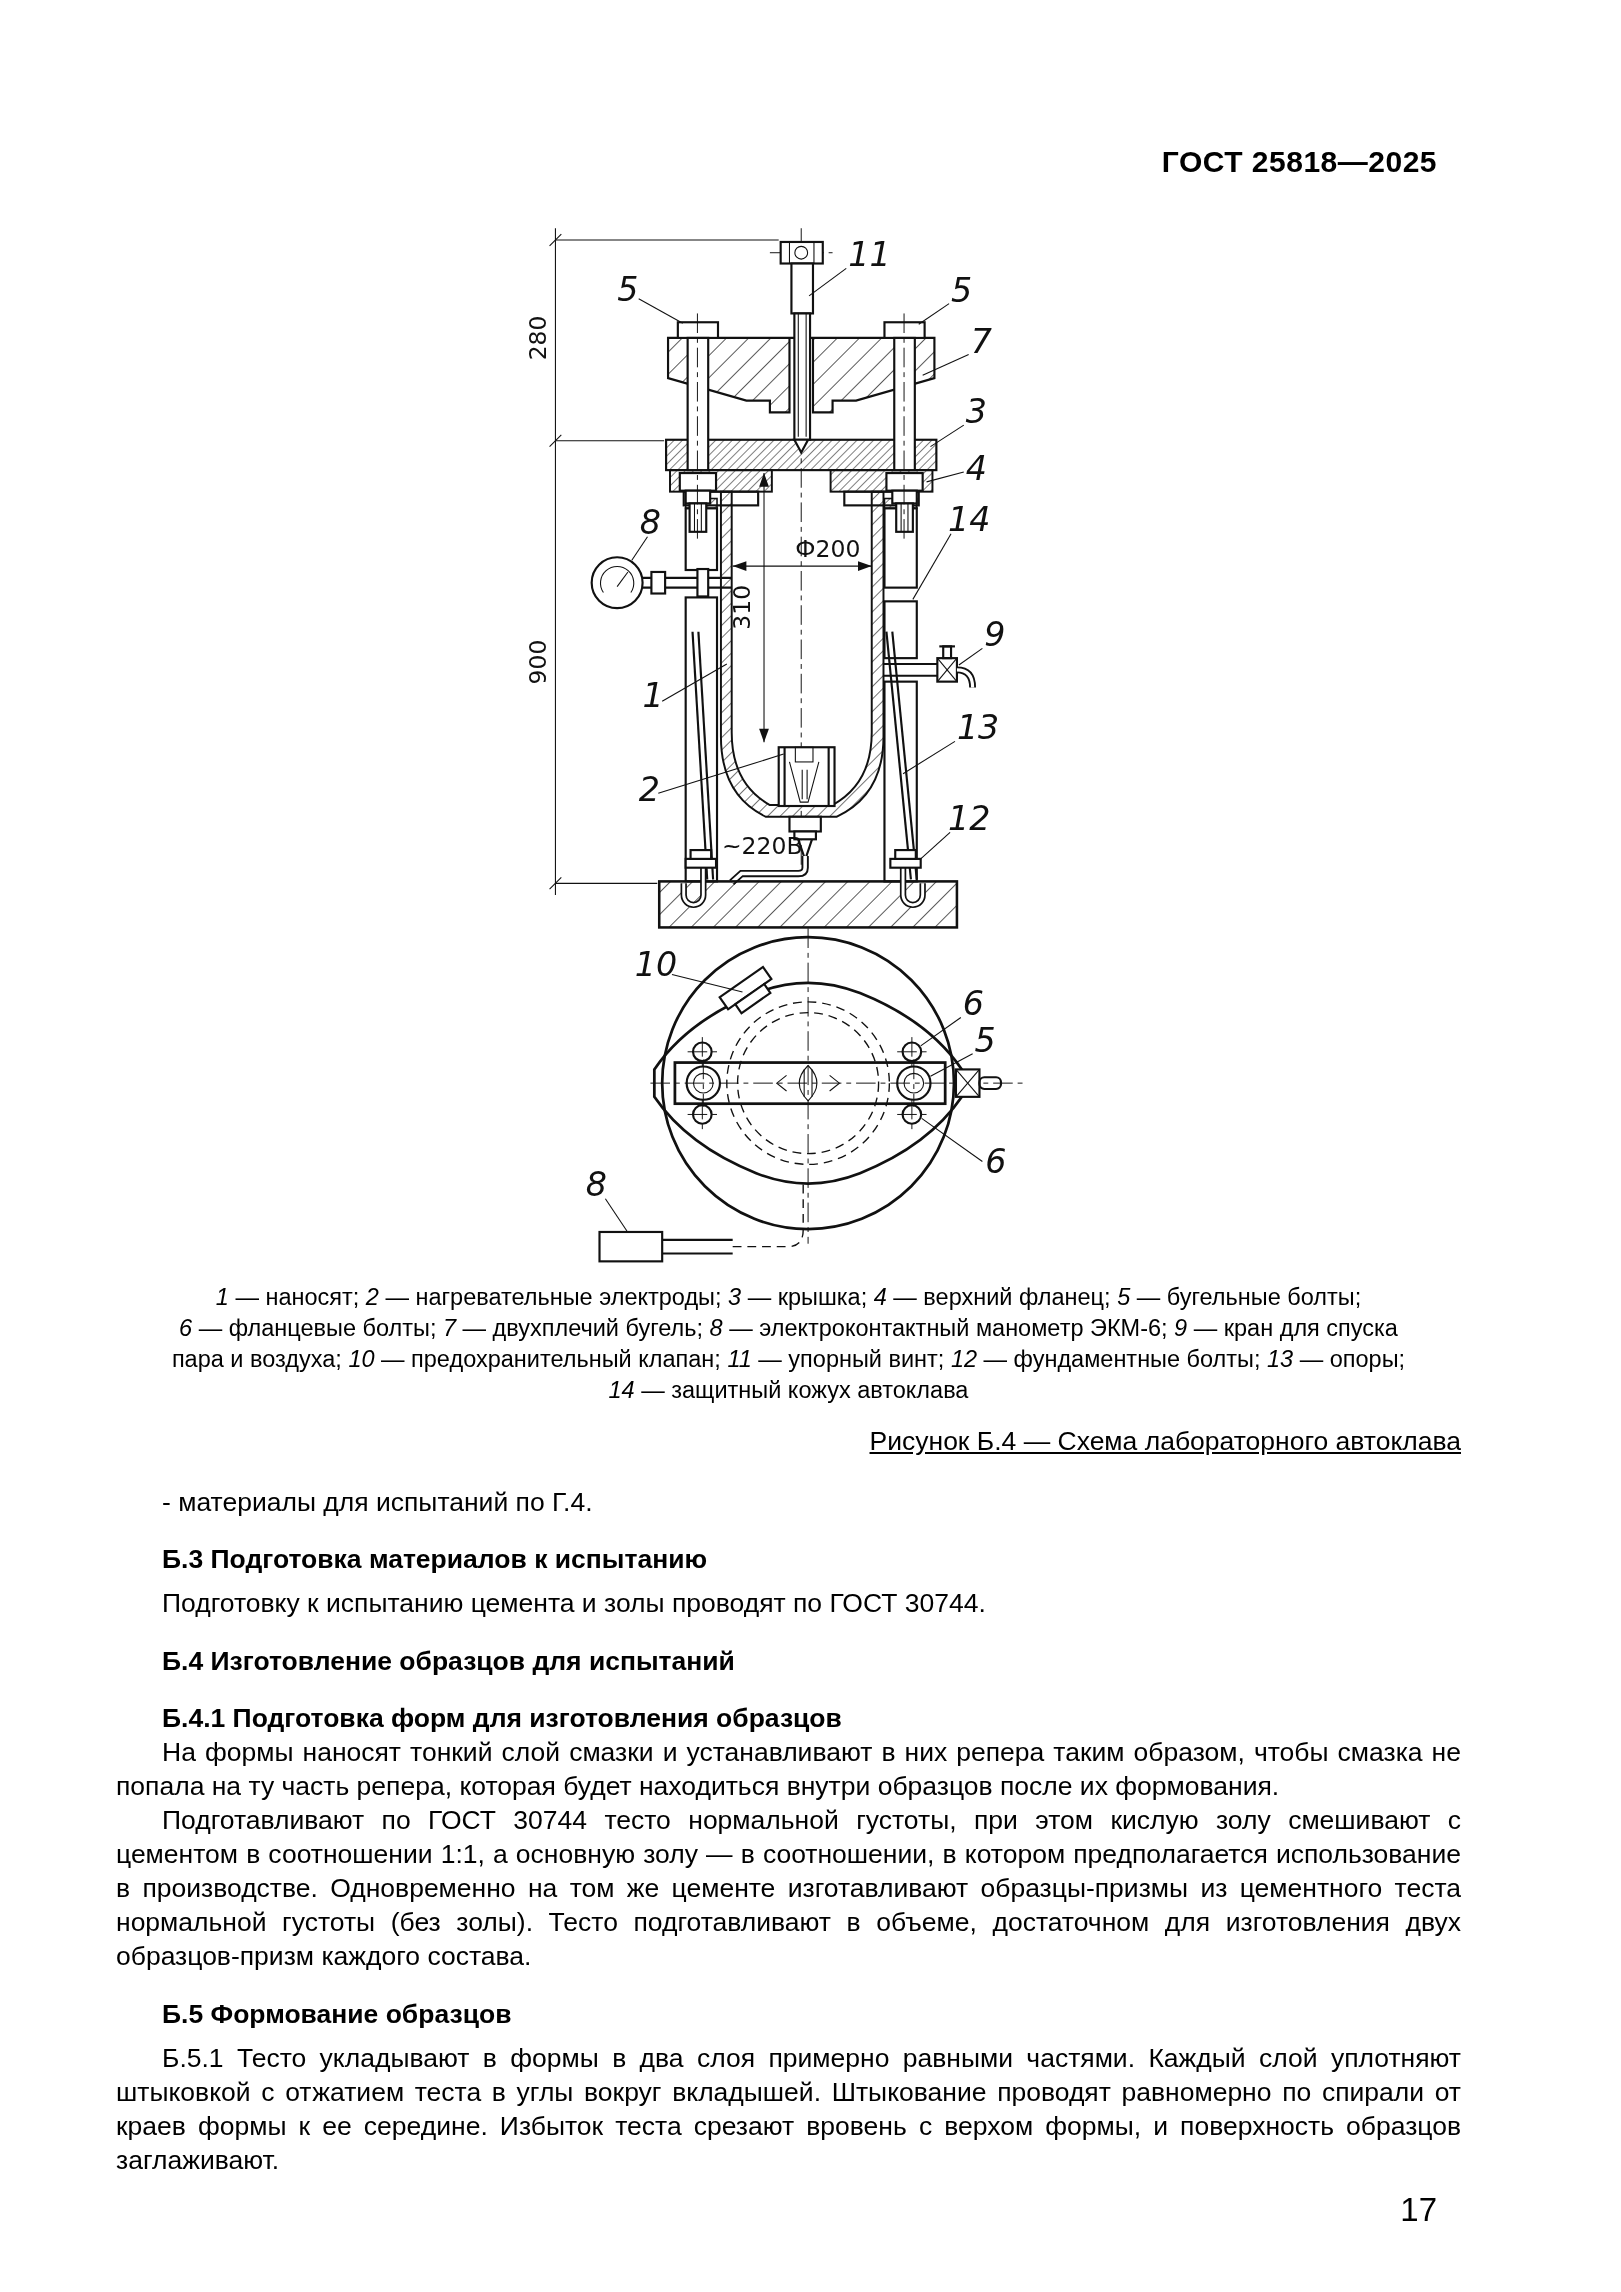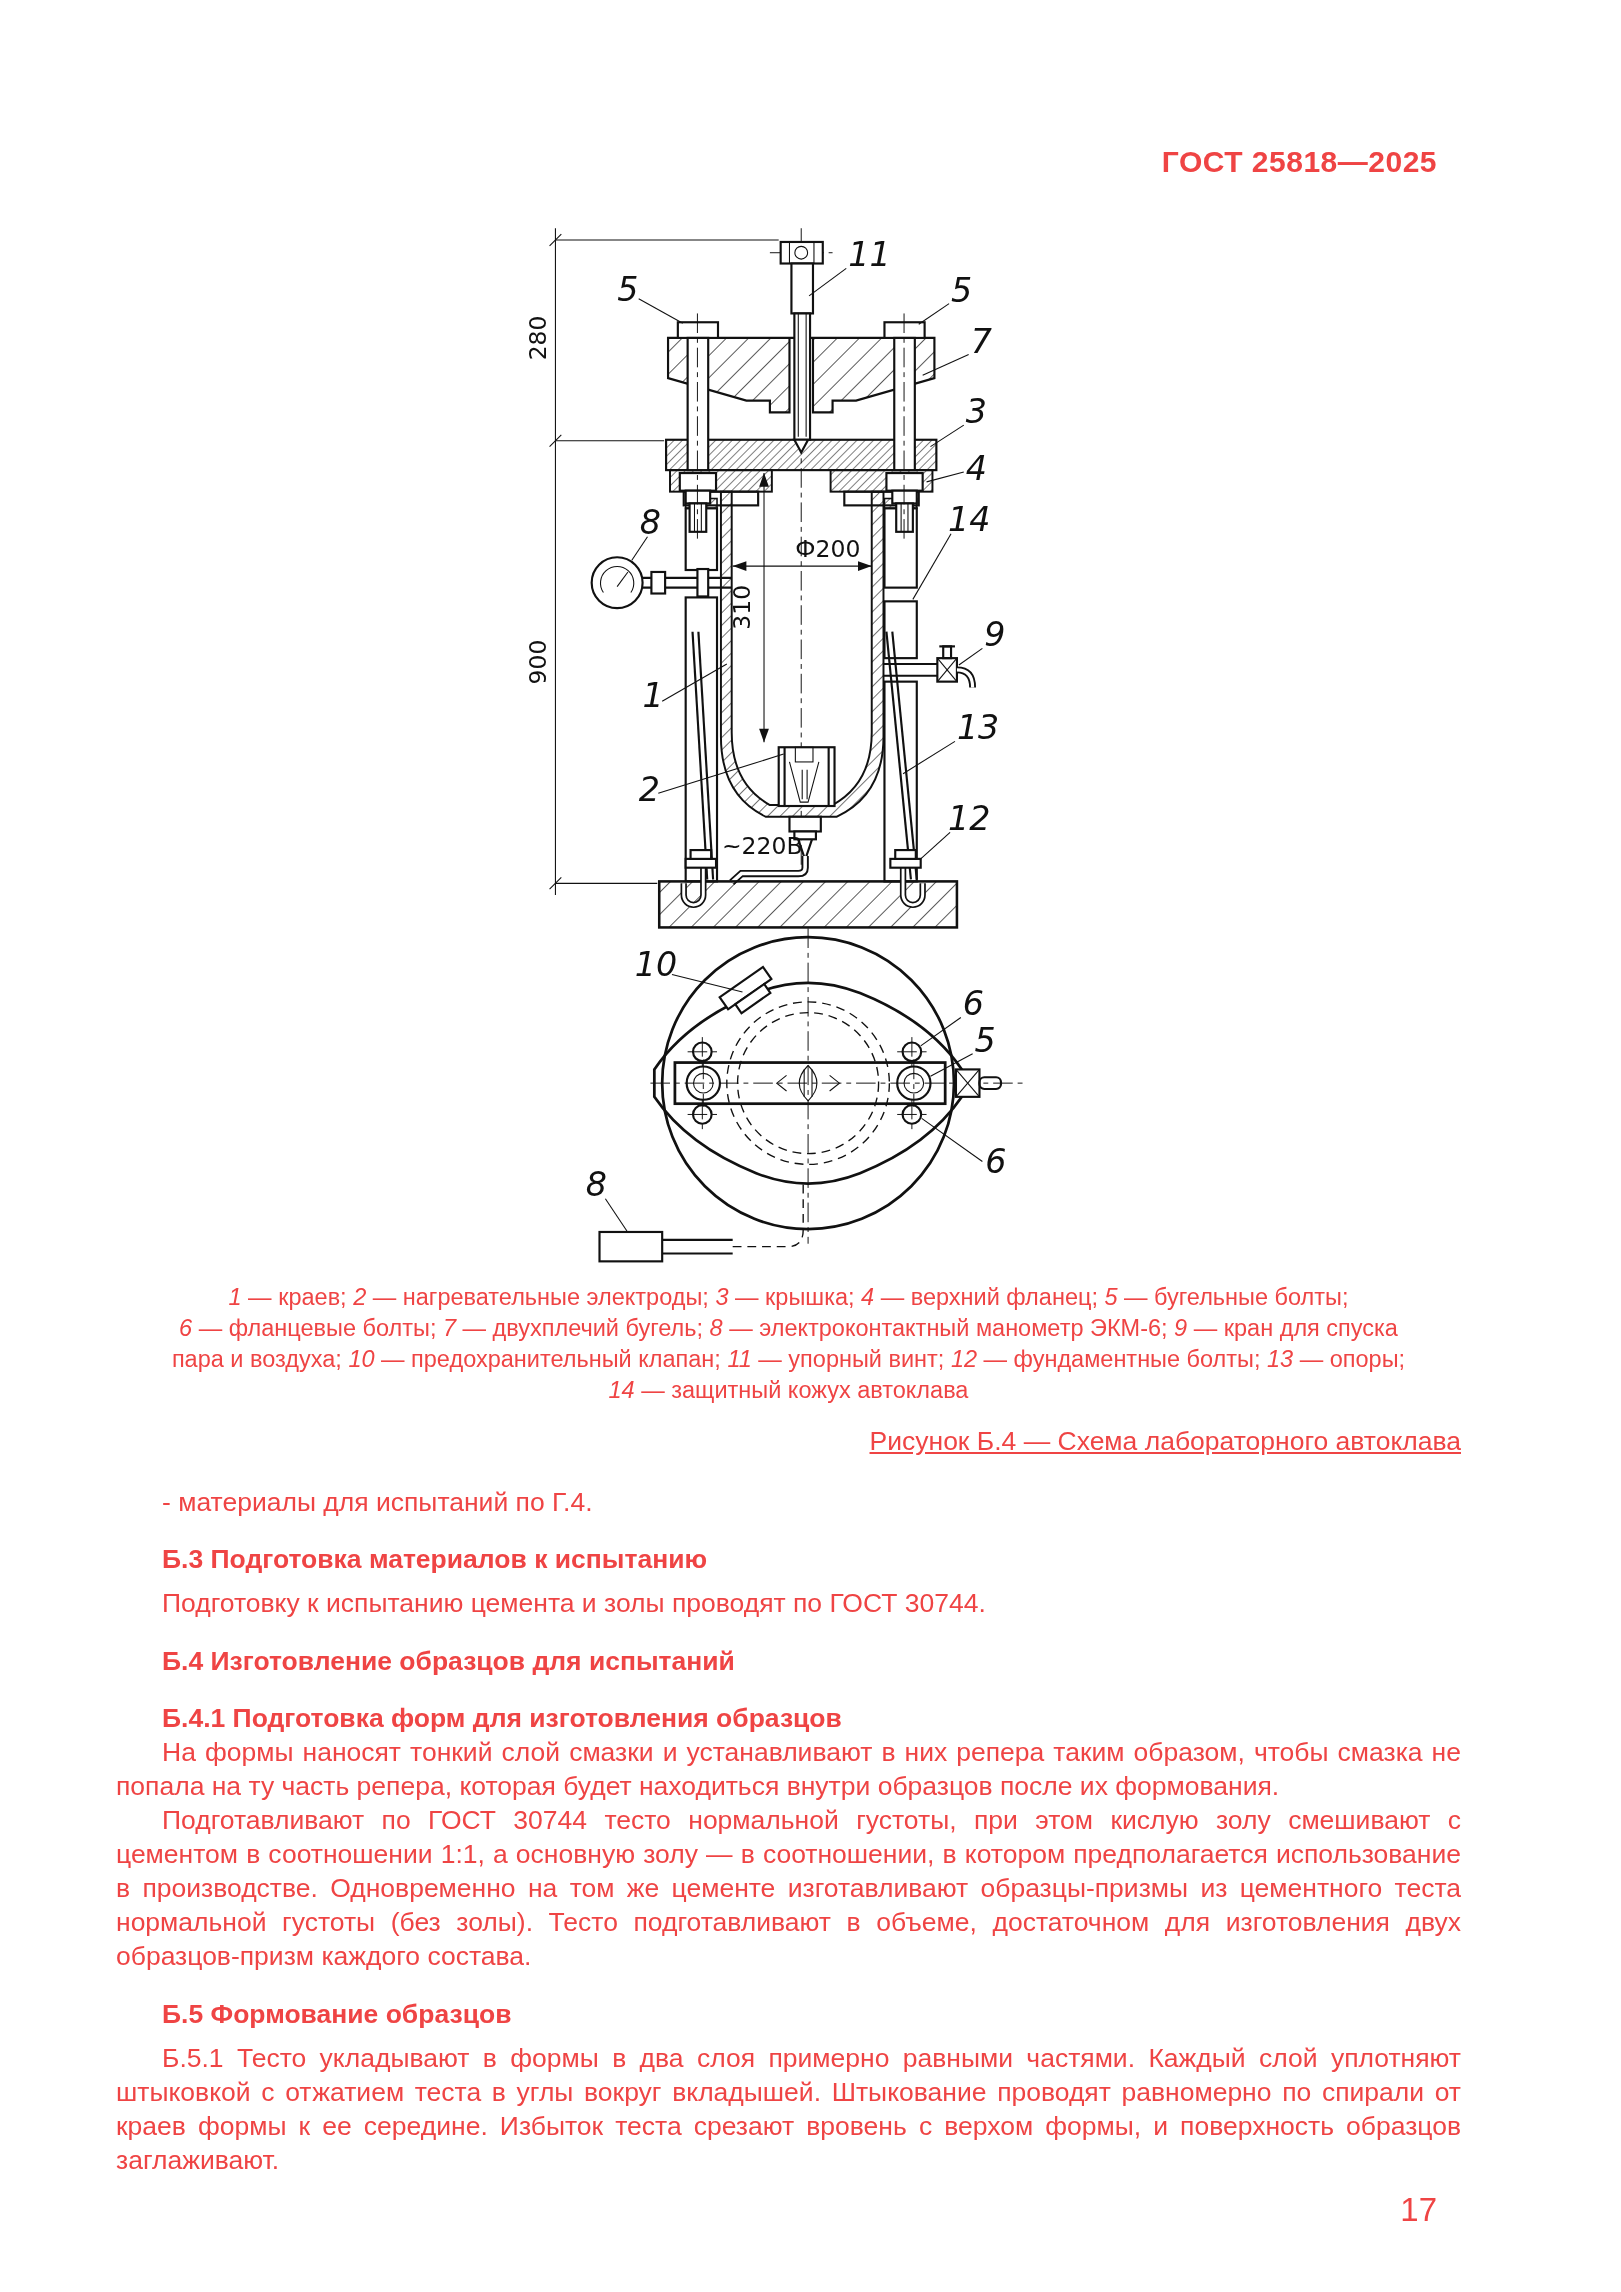--- a/index.html
+++ b/index.html
@@ -1,17 +1,17 @@
 <!DOCTYPE html>
 <html><head>
 <meta charset="utf-8">
 <style>
   html,body{margin:0;padding:0;background:#e8e8e8;}
   #page{position:relative;width:1621px;height:2293px;background:#ffffff;overflow:hidden;
-        font-family:"Liberation Sans",sans-serif;color:#ef4444;}
+        font-family:"Liberation Sans",sans-serif;color:#000000;}
   #doc-header{position:absolute;top:145px;left:0;width:1437px;text-align:right;
         font-size:30px;font-weight:bold;letter-spacing:0.5px;}
   #diagram-wrap{position:absolute;left:529px;top:225px;width:519px;height:1068px;}
   svg{display:block;}
   svg .ln{stroke:#111;stroke-width:2.2;fill:none;}
   svg .thick{stroke:#111;stroke-width:2.8;fill:none;}
   svg .thin{stroke:#111;stroke-width:1.1;fill:none;}
   svg .cl{stroke:#111;stroke-width:1px;fill:none;stroke-dasharray:20 5 5 5;}
   svg .dash{stroke:#111;stroke-width:1.4;fill:none;stroke-dasharray:9 6;}
   svg .wfill{fill:#fff;stroke:#111;stroke-width:2.2;}
@@ -305,21 +305,21 @@
         <text class="lbl" x="598" y="1221">8</text>
       </g>
     </g>
   </svg>
   </div>
 
   <div id="textcol">
 
     <div>
       <div class="cap-line">
-        <span><i>1</i><span> — краев; </span></span><span><i>2</i><span> — нагревательные электроды; </span></span><span><i>3</i><span> — крышка; </span></span><span><i>4</i><span> — верхний фланец; </span></span><span><i>5</i><span> — бугельные болты;</span></span>
+        <span><i>1</i><span> — наносят; </span></span><span><i>2</i><span> — нагревательные электроды; </span></span><span><i>3</i><span> — крышка; </span></span><span><i>4</i><span> — верхний фланец; </span></span><span><i>5</i><span> — бугельные болты;</span></span>
       </div>
       <div class="cap-line">
         <span><i>6</i><span> — фланцевые болты; </span></span><span><i>7</i><span> — двухплечий бугель; </span></span><span><i>8</i><span> — электроконтактный манометр ЭКМ-6; </span></span><span><i>9</i><span> — кран для спуска</span></span>
       </div>
       <div class="cap-line">
         <span><i></i><span>пара и воздуха; </span></span><span><i>10</i><span> — предохранительный клапан; </span></span><span><i>11</i><span> — упорный винт; </span></span><span><i>12</i><span> — фундаментные болты; </span></span><span><i>13</i><span> — опоры;</span></span>
       </div>
       <div class="cap-line">
         <span><i>14</i><span> — защитный кожух автоклава</span></span>
       </div>

